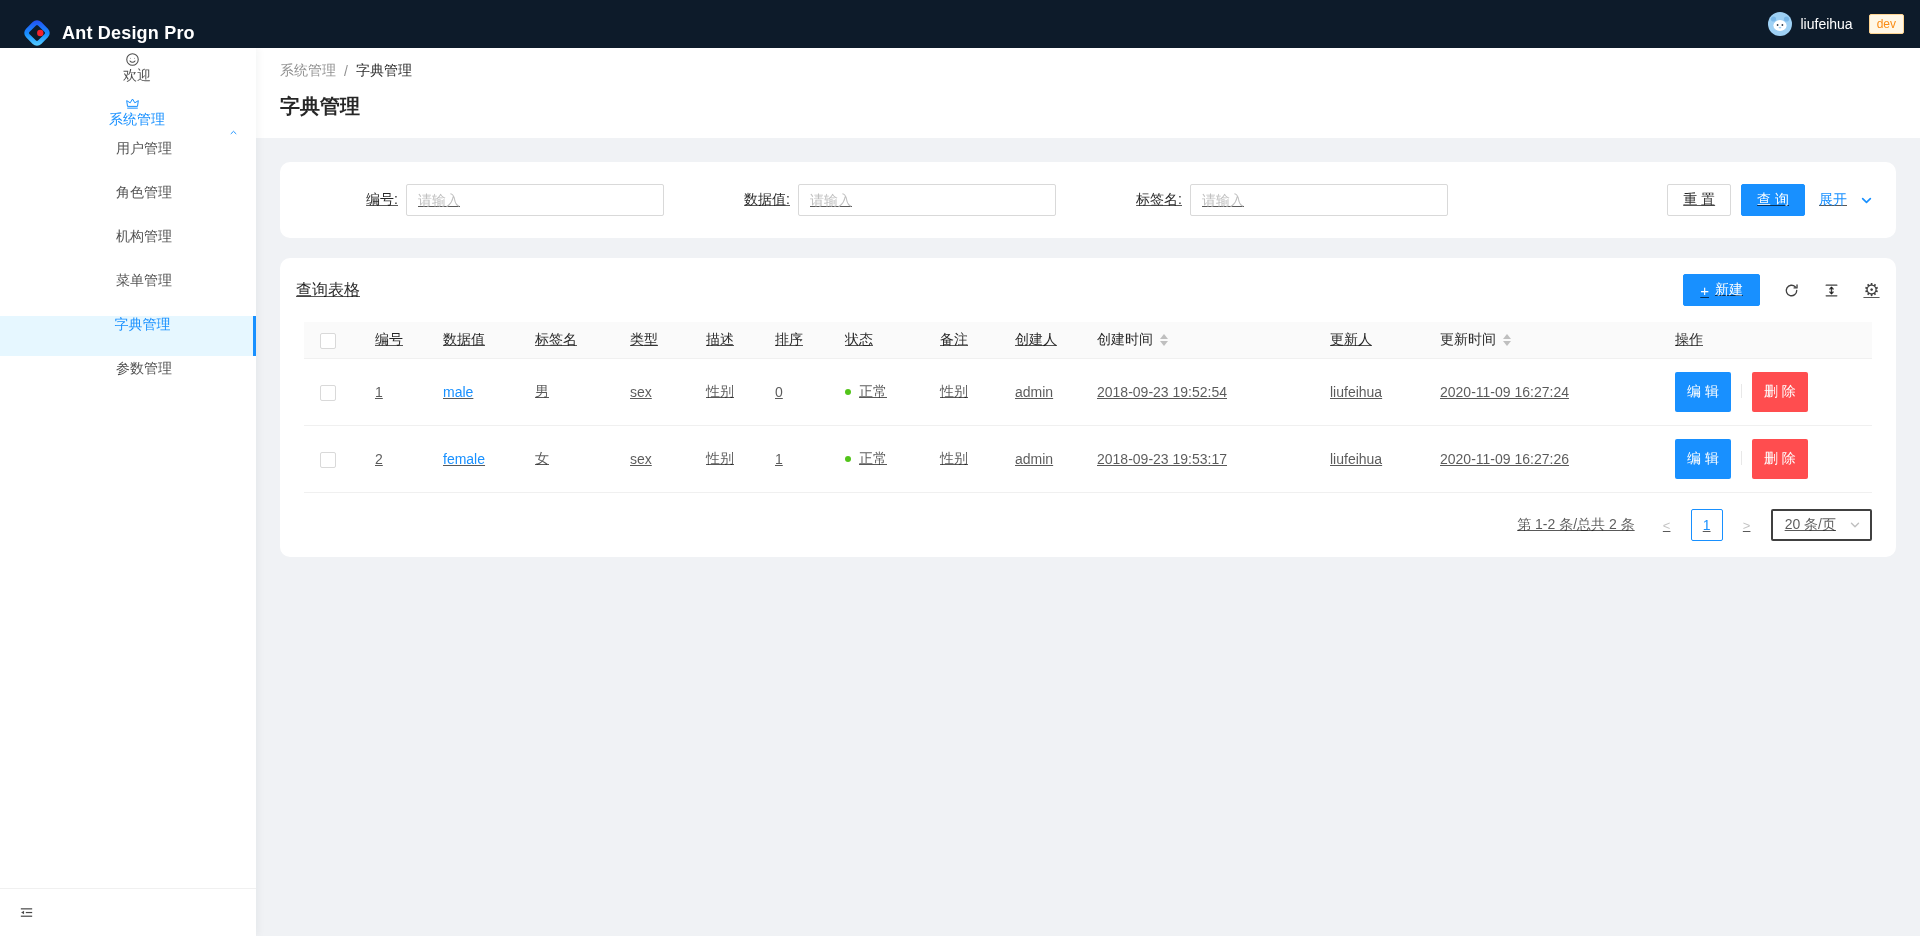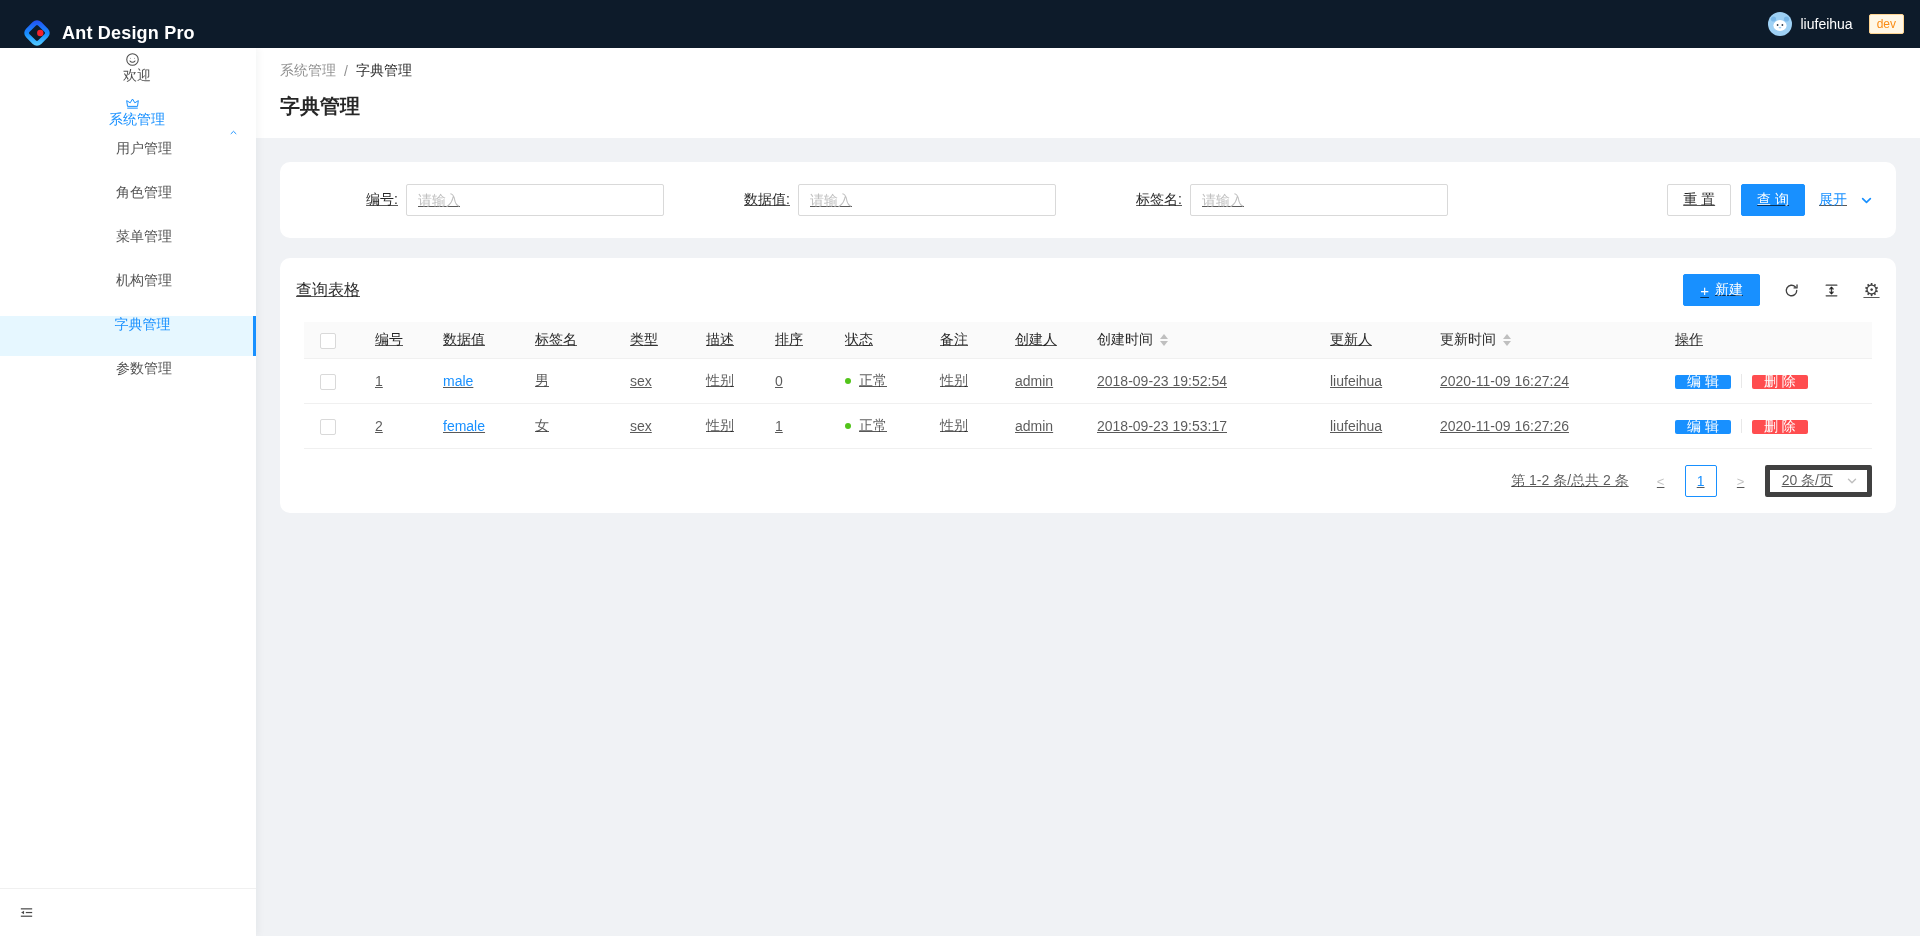--- a/index.html
+++ b/index.html
@@ -114,38 +114,38 @@
   .th-flex { display:inline-flex; align-items:center; }
   .sorter { display:inline-flex; flex-direction:column; margin-left:7px; gap:2px; }
   .caret-up { width:0; height:0; border-left:4px solid transparent; border-right:4px solid transparent; border-bottom:5px solid #bfbfbf; }
   .caret-down { width:0; height:0; border-left:4px solid transparent; border-right:4px solid transparent; border-top:5px solid #bfbfbf; }
   .cell-link { color:var(--c-primary,#1890ff); cursor:pointer; }
   .status-dot {
     display:inline-block; width:6px; height:6px; border-radius:50%;
     background:var(--c-success,#52c41a); margin-right:8px; vertical-align:1px;
   }
   .btn-sm {
-    height:14px; padding:0 12px; border:none; border-radius:2px; color:#fff;
+    height:40px; padding:0 12px; border:none; border-radius:2px; color:#fff;
     font-size:14px; cursor:pointer; display:inline-flex; align-items:center; font-family:inherit;
   }
   .btn-edit { background:var(--c-primary,#1890ff); }
   .btn-delete { background:var(--c-danger,#ff4d4f); }
   .action-divider { display:inline-block; width:1px; height:14px; background:#e8e8e8; margin:0 10px; vertical-align:-2px; }
 
   
   .pagination { display:flex; align-items:center; justify-content:flex-end; gap:8px; padding:16px 24px 0; color:rgba(0,0,0,.65); }
   .pg-total { margin-right:8px; color:rgba(0,0,0,.65); }
   .pg-arrow { width:32px; height:32px; display:flex; align-items:center; justify-content:center; color:rgba(0,0,0,.25); cursor:pointer; font-size:13px; }
   .pg-current {
     width:32px; height:32px; line-height:30px; text-align:center; border-radius:2px;
     border:1px solid var(--c-primary,#1890ff); color:var(--c-primary,#1890ff);
     background:#fff; cursor:pointer;
   }
   .page-size-select {
-    height:32px; border:5px solid #404040; border-radius:2px; background:#fff;
+    height:32px; border:2px solid #404040; border-radius:2px; background:#fff;
     display:flex; align-items:center; gap:14px; padding:0 10px 0 12px; cursor:pointer;
     color:rgba(0,0,0,.65);
   }
   .page-size-select svg { width:10px; height:10px; color:#bfbfbf; }
 </style>
 </head>
 <body>
 
 <header class="header">
   <div class="header-left">
@@ -204,24 +204,24 @@
       </svg>
     </div>
 
     <div class="menu-item child">
       <span>用户管理</span>
     </div>
     <div class="menu-item child">
       <span>角色管理</span>
     </div>
     <div class="menu-item child">
+      <span>机构管理</span>
+    </div>
+    <div class="menu-item child">
       <span>菜单管理</span>
-    </div>
-    <div class="menu-item child">
-      <span>机构管理</span>
     </div>
     <div class="menu-item child selected">
       <span>字典管理</span>
     </div>
     <div class="menu-item child">
       <span>参数管理</span>
     </div>
 
   </nav>
 

